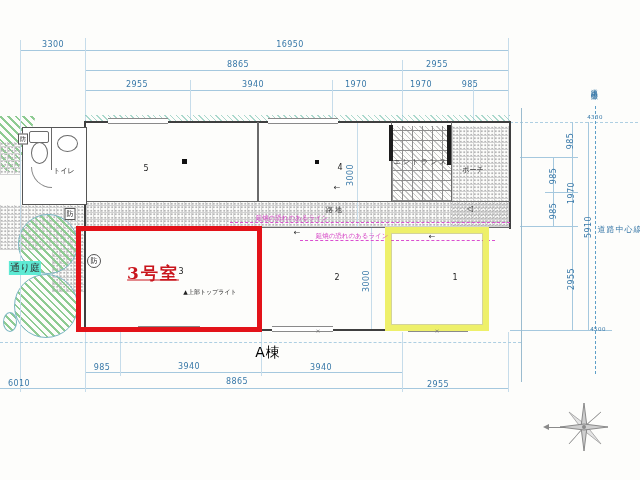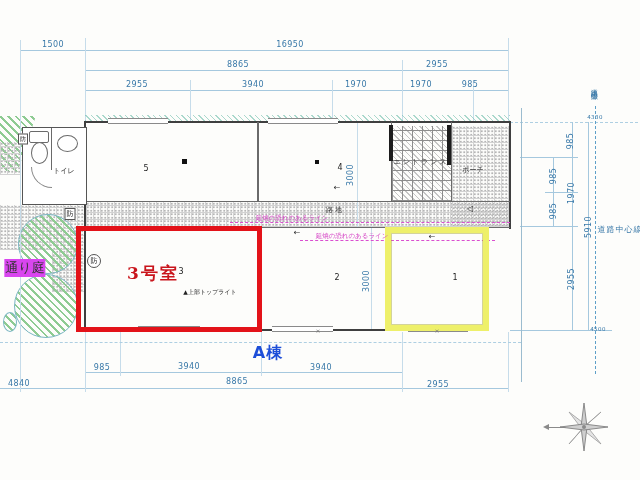--- a/index.html
+++ b/index.html
@@ -42,22 +42,22 @@
   
   .fix{position:absolute;border:1px solid #6a6a6a;background:#fff;}
   .arc{position:absolute;border-left:1px solid #8a8a8a;border-bottom:1px solid #8a8a8a;border-bottom-left-radius:100%;}
   
   .lbl{position:absolute;transform:translate(-50%,-50%);white-space:nowrap;z-index:30;}
   .dim{font-size:8px;color:#3878a8;letter-spacing:.4px;}
   .dim.v{transform:translate(-50%,-50%) rotate(-90deg);}
   .dim-tiny{font-size:5.5px;}
   .jp{font-size:7px;color:#333;}
   .jp-spaced{font-size:7px;color:#333;letter-spacing:2px;}
-  .jp-bg{font-size:13px;color:#333;background:#d946ef;padding:0 1px;}
-  .building{font-size:16px;color:#1d4ed8;letter-spacing:1px;font-weight:bold;}
+  .jp-bg{font-size:10px;color:#333;background:#5eead4;padding:0 1px;}
+  .building{font-size:14px;color:#000000;letter-spacing:1px;}
   .road{font-size:8px;color:#3878a8;letter-spacing:1px;}
   .road-vert{font-size:7px;color:#3878a8;writing-mode:vertical-rl;letter-spacing:1px;}
   .magenta{font-size:6.5px;color:#d43fc4;}
   .tiny-black{font-size:6px;color:#222;}
   .stamp{font-family:"DejaVu Serif",serif;font-weight:bold;font-size:17px;color:#c9151c;letter-spacing:2px;}
   .num{font-size:8px;color:#222;}
   .bou-sq{font-size:7px;color:#222;border:1px solid #555;background:#fff;padding:0 1px;}
   .bou-sq-sm{font-size:6px;color:#222;border:1px solid #555;background:#fff;padding:0 1px;}
   .bou-ci{font-size:7px;color:#222;border:1px solid #555;background:#fff;border-radius:50%;
           width:12px;height:12px;line-height:12px;text-align:center;padding:0;}
@@ -153,21 +153,21 @@
   <div class="abs" style="left:548px;top:427px;width:18px;height:1px;background:#8a8a8a;"></div>
   <div class="abs" style="left:543px;top:424px;width:0;height:0;border-top:3px solid transparent;border-bottom:3px solid transparent;border-right:6px solid #8a8a8a;"></div>
   <svg class="abs" style="left:558px;top:401px;" width="52" height="52" viewBox="0 0 52 52">
     <polygon points="11,11 28,24 43,43 24,28" fill="#e4e4e4" stroke="#9a9a9a" stroke-width="0.8"></polygon>
     <polygon points="43,11 28,24 11,43 24,28" fill="#e4e4e4" stroke="#9a9a9a" stroke-width="0.8"></polygon>
     <polygon points="26,2 29,26 26,50 23,26" fill="#cfcfcf" stroke="#808080" stroke-width="0.9"></polygon>
     <polygon points="2,26 26,23 50,26 26,29" fill="#cfcfcf" stroke="#808080" stroke-width="0.9"></polygon>
     <circle cx="26" cy="26" r="2" fill="#8a8a8a"></circle>
   </svg>
 
-<span class="lbl dim" style="left: 53px; top: 44px;">1500</span>
+<span class="lbl dim" style="left: 53px; top: 44px;">3300</span>
     <span class="lbl dim" style="left: 290px; top: 44px;">16950</span>
     <span class="lbl dim" style="left: 238px; top: 64px;">8865</span>
     <span class="lbl dim" style="left: 437px; top: 64px;">2955</span>
     <span class="lbl dim" style="left: 137px; top: 84px;">2955</span>
     <span class="lbl dim" style="left: 253px; top: 84px;">3940</span>
     <span class="lbl dim" style="left: 356px; top: 84px;">1970</span>
     <span class="lbl dim" style="left: 421px; top: 84px;">1970</span>
     <span class="lbl dim" style="left: 470px; top: 84px;">985</span>
     <span class="lbl dim v" style="left: 570px; top: 141px;">985</span>
     <span class="lbl dim v" style="left: 553px; top: 176px;">985</span>
@@ -175,35 +175,35 @@
     <span class="lbl dim v" style="left: 553px; top: 211px;">985</span>
     <span class="lbl dim v" style="left: 588px; top: 227px;">5910</span>
     <span class="lbl dim v" style="left: 571px; top: 279px;">2955</span>
     <span class="lbl dim dim-tiny" style="left: 595px; top: 117px;">4330</span>
     <span class="lbl dim dim-tiny" style="left: 598px; top: 329px;">4500</span>
     <span class="lbl dim v" style="left: 350px; top: 175px;">3000</span>
     <span class="lbl dim v" style="left: 366px; top: 281px;">3000</span>
     <span class="lbl dim" style="left: 102px; top: 367px;">985</span>
     <span class="lbl dim" style="left: 189px; top: 366px;">3940</span>
     <span class="lbl dim" style="left: 321px; top: 367px;">3940</span>
-    <span class="lbl dim" style="left: 19px; top: 383px;">4840</span>
+    <span class="lbl dim" style="left: 19px; top: 383px;">6010</span>
     <span class="lbl dim" style="left: 237px; top: 381px;">8865</span>
     <span class="lbl dim" style="left: 438px; top: 384px;">2955</span>
     <span class="lbl jp" style="left: 64px; top: 171px;">トイレ</span>
     <span class="lbl jp-spaced" style="left: 421px; top: 162px; font-family: Liberation Mono, monospace;">エントランス</span>
     <span class="lbl jp" style="left: 473px; top: 170px;">ポーチ</span>
     <span class="lbl jp-spaced" style="left: 335px; top: 210px;">路地</span>
     <span class="lbl jp-bg" style="left: 25px; top: 268px;">通り庭</span>
     <span class="lbl building" style="left: 268px; top: 353px;">A棟</span>
     <span class="lbl road" style="left: 620px; top: 229px;">道路中心線</span>
     <span class="lbl road-vert" style="left: 594px; top: 86px;">道路中心線</span>
     <span class="lbl magenta" style="left: 292px; top: 218px;">延焼の恐れのあるライン</span>
     <span class="lbl magenta" style="left: 352px; top: 236px;">延焼の恐れのあるライン</span>
     <span class="lbl tiny-black" style="left: 210px; top: 292px;">▲上部トップライト</span>
-    <span class="lbl stamp" style="left: 153px; top: 273px;">3号室</span>
+    <span class="lbl stamp" style="left: 153px; top: 273px; text-decoration: underline;">3号室</span>
     <span class="lbl num" style="left: 146px; top: 168px;">5</span>
     <span class="lbl num" style="left: 340px; top: 167px;">4</span>
     <span class="lbl num" style="left: 181px; top: 271px;">3</span>
     <span class="lbl num" style="left: 337px; top: 277px;">2</span>
     <span class="lbl num" style="left: 455px; top: 277px;">1</span>
     <span class="lbl bou-sq-sm" style="left: 23px; top: 139px;">防</span>
     <span class="lbl bou-sq" style="left: 70px; top: 214px;">防</span>
     <span class="lbl bou-ci" style="left: 94px; top: 261px;">防</span>
     <span class="lbl arr" style="left: 337px; top: 187px;">←</span>
     <span class="lbl arr" style="left: 297px; top: 232px;">←</span>

